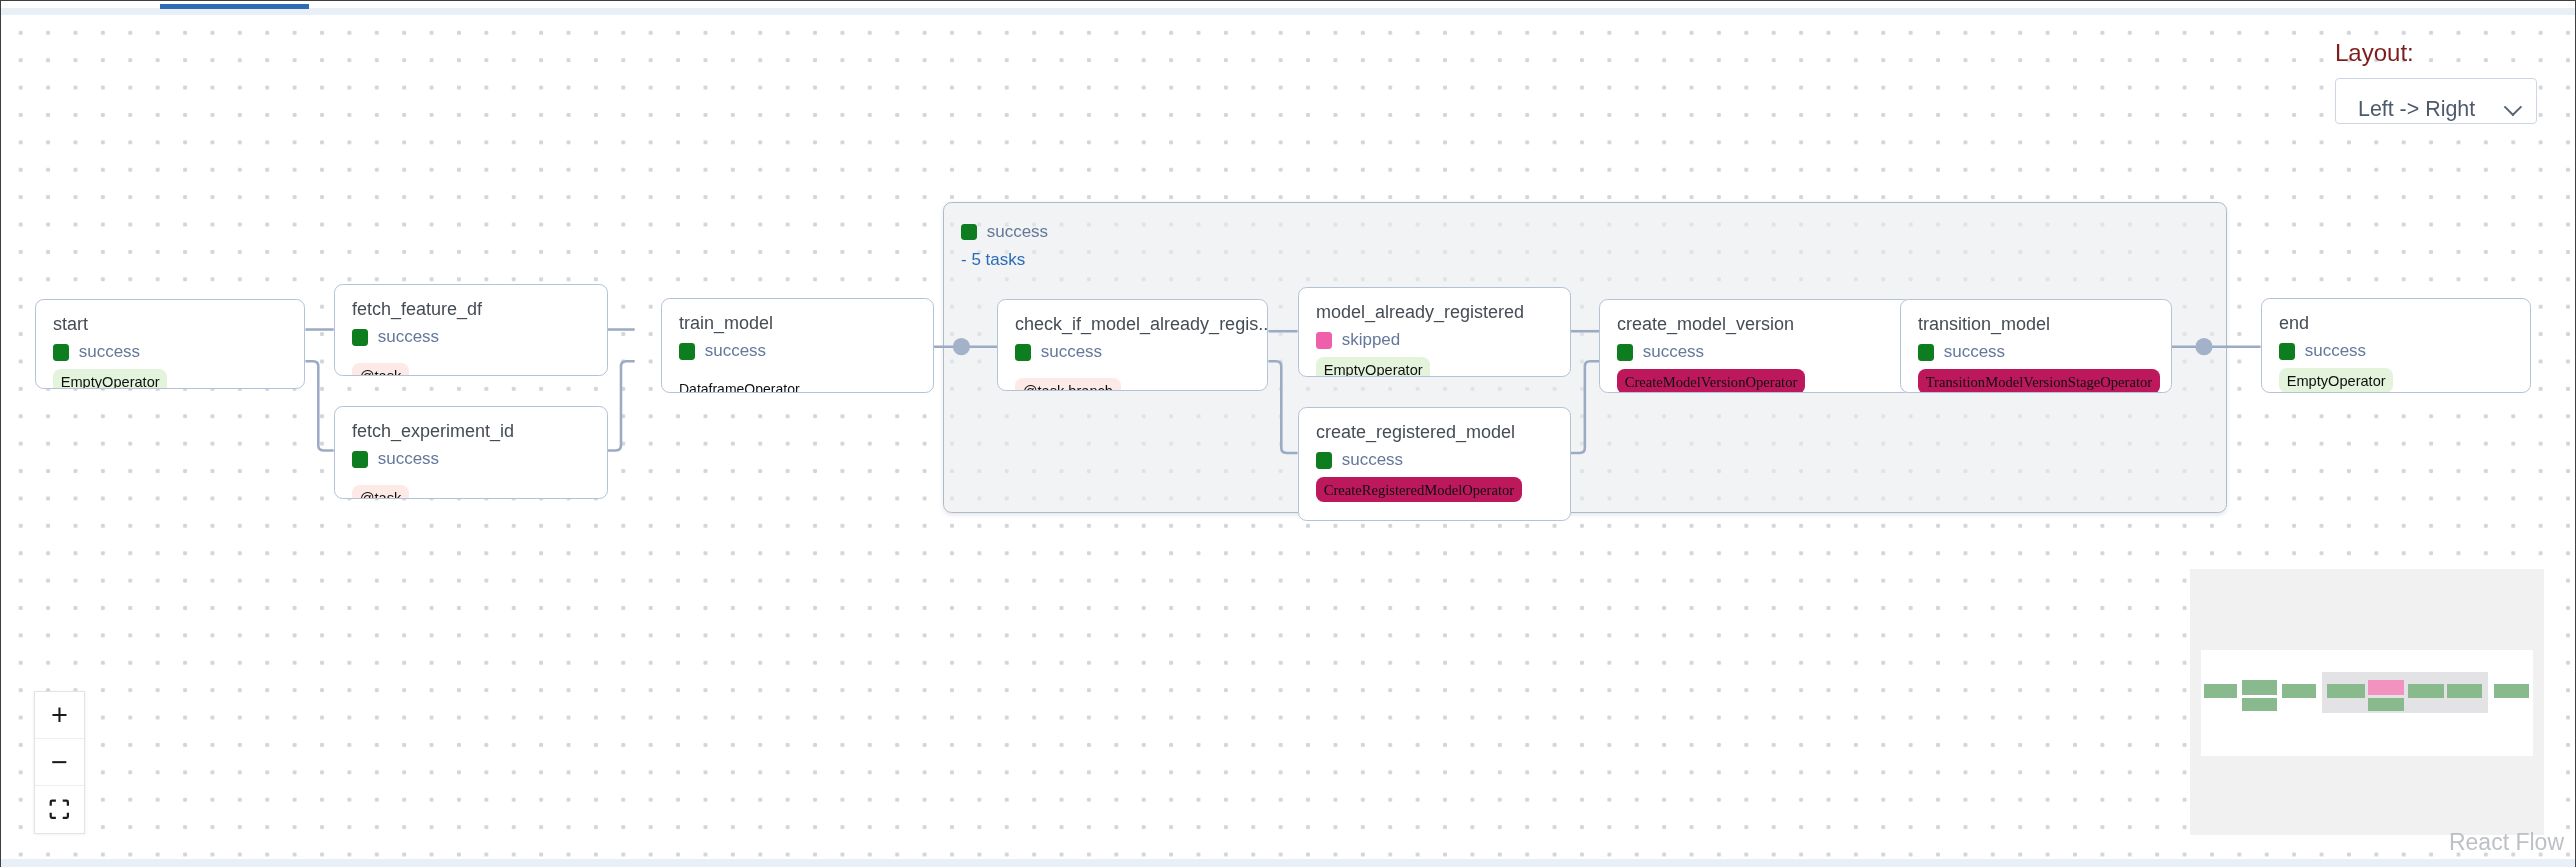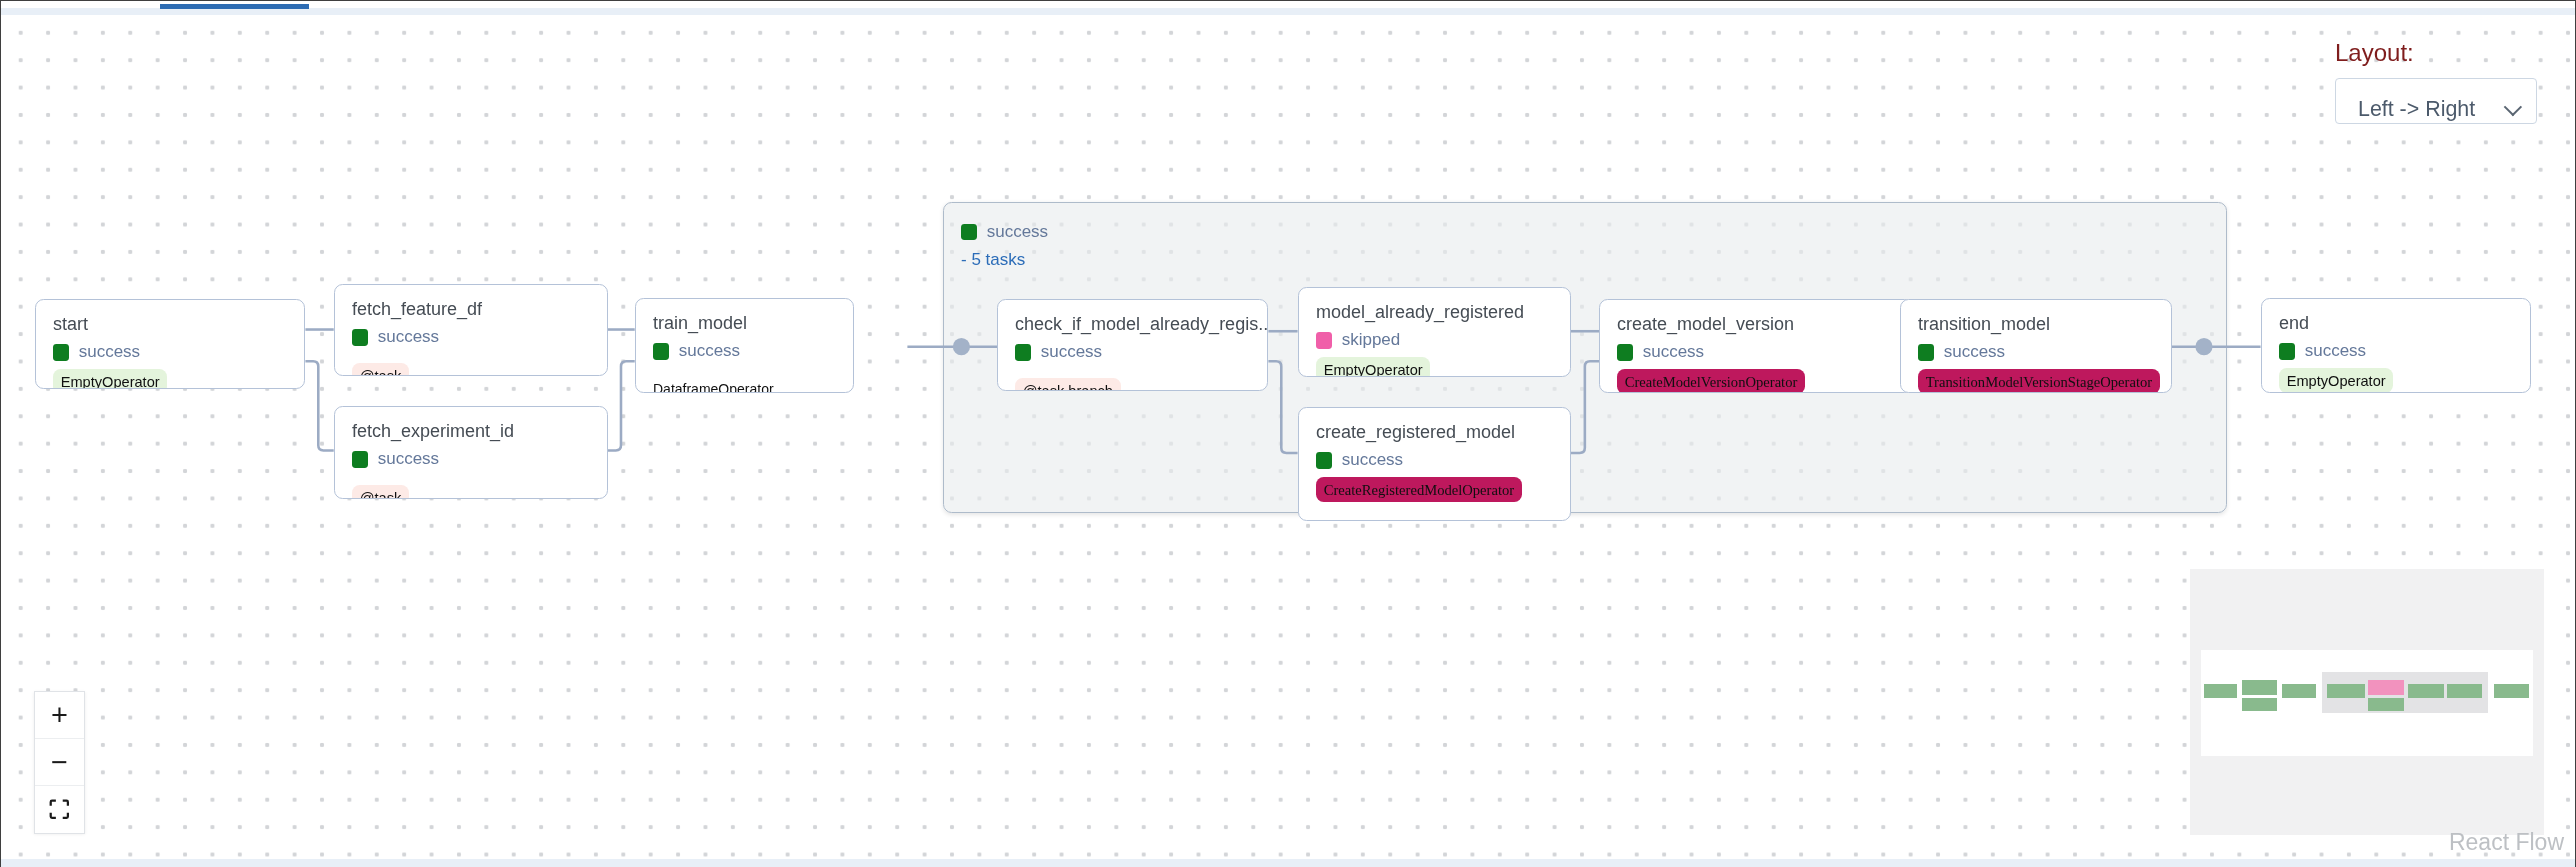--- a/index.html
+++ b/index.html
@@ -119,21 +119,21 @@
 
   <div class="node" style="left:333px;top:405px;width:274px;height:93px">
     <div class="node-title">fetch_experiment_id</div>
     <div class="status-row">
       <span class="sq success"></span>
       <span class="status-text">success</span>
     </div>
     <span class="badge pink">@task</span>
   </div>
 
-  <div class="node" style="left:634px;top:297px;width:219px;height:95px">
+  <div class="node" style="left:660px;top:297px;width:273px;height:95px">
     <div class="node-title">train_model</div>
     <div class="status-row">
       <span class="sq success"></span>
       <span class="status-text">success</span>
     </div>
     <span class="badge plain">DataframeOperator</span>
   </div>
 
   <div class="node" style="left:996px;top:298px;width:271px;height:92px">
     <div class="node-title">check_if_model_already_regis...</div>

